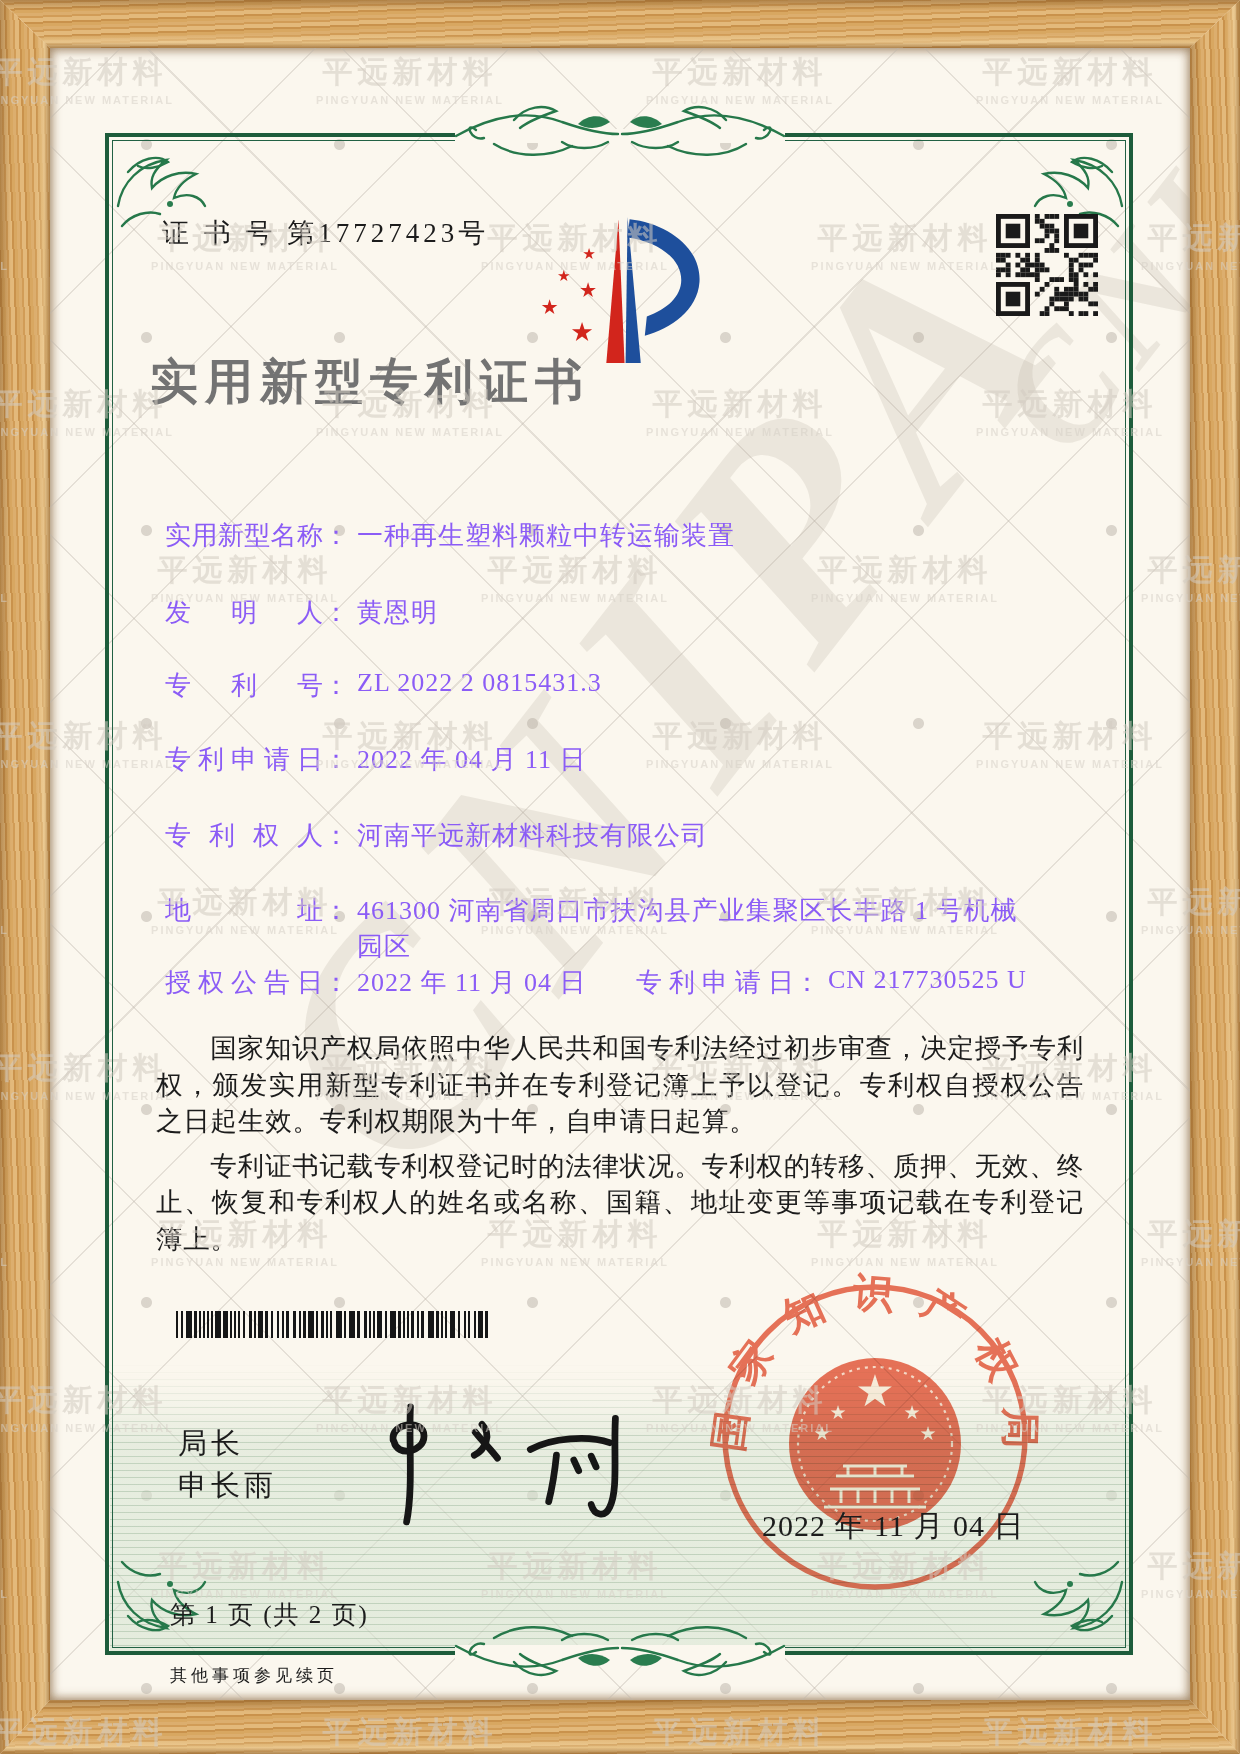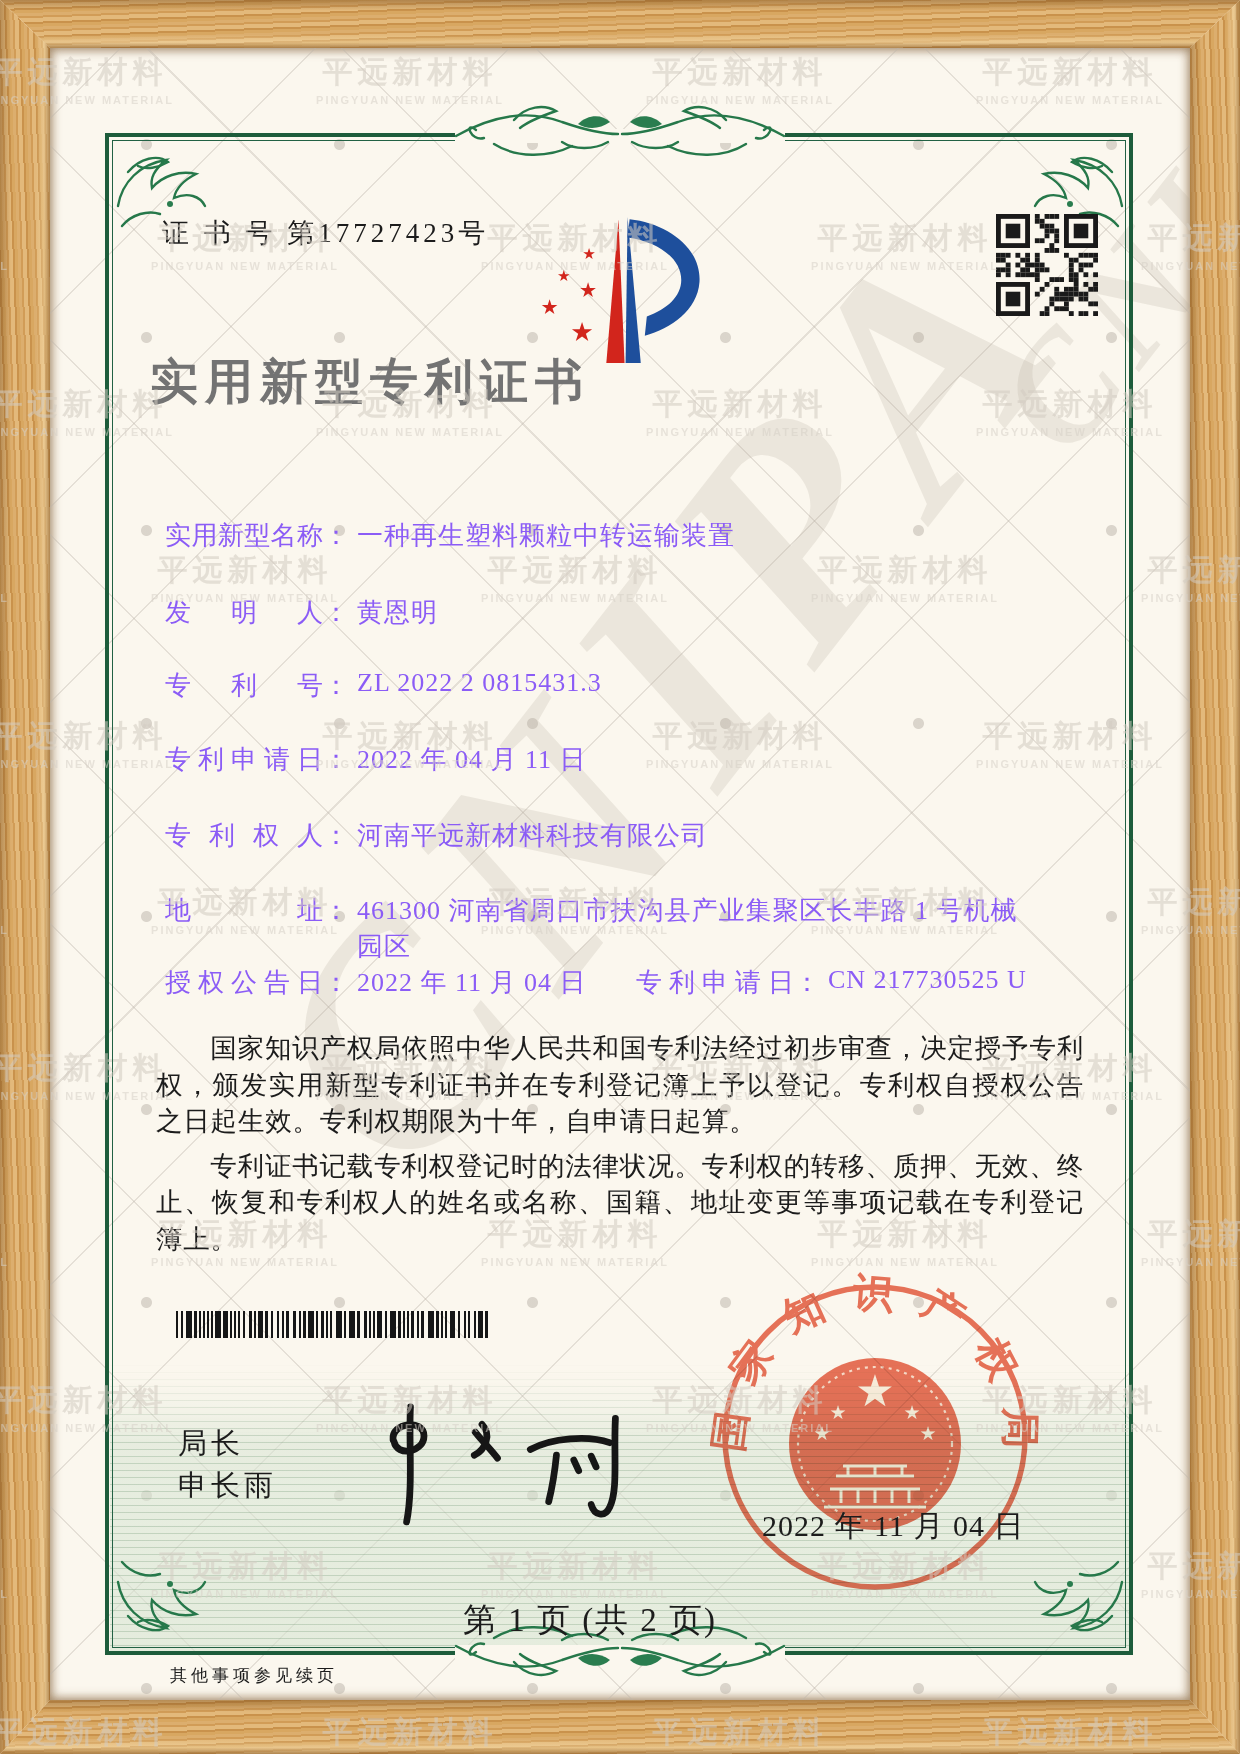--- a/index.html
+++ b/index.html
@@ -46,21 +46,21 @@
   .flabel{display:inline-block;width:158px;text-align:justify;text-align-last:justify;vertical-align:top;}
   .fcolon{display:inline-block;vertical-align:top;}
   .fvalue{display:inline-block;vertical-align:top;margin-left:8px;letter-spacing:1px;}
   .fvalue.wrap{white-space:normal;width:668px;line-height:36px;}
   #grantrow .pair2{position:absolute;left:471px;top:0;white-space:nowrap;}
   #bodytext{left:148px;top:1022px;width:944px;font-size:26.5px;line-height:36.5px;letter-spacing:.8px;text-align:justify;}
   #bodytext p{margin:8px;text-indent:2.05em;}
   #signer-title{left:178px;top:1424px;font-size:29px;letter-spacing:4px;}
   #signer-name{left:178px;top:1466px;font-size:29px;letter-spacing:4px;}
   #issuedate{left:762px;top:1506px;font-size:30px;letter-spacing:1px;z-index:12;font-weight:500;}
-  #pagenum{left:170px;top:1598px;width:840px;text-align:center;font-size:33px;letter-spacing:2px;}
+  #pagenum{left:170px;top:1598px;width:840px;font-size:25px;letter-spacing:2px;}
   #contnote{left:170px;top:1664px;width:780px;text-align:left;font-size:17px;letter-spacing:4px;}
 
   #logo{position:absolute;left:530px;top:203px;z-index:10;}
   #qr{position:absolute;left:996px;top:214px;z-index:10;}
   #barcode{position:absolute;left:176px;top:1311px;z-index:10;}
   #signature{position:absolute;left:366px;top:1398px;z-index:10;}
   #seal{position:absolute;left:710px;top:1272px;z-index:9;opacity:.92;mix-blend-mode:multiply;}
 
   
   .wood{position:absolute;z-index:50;}

